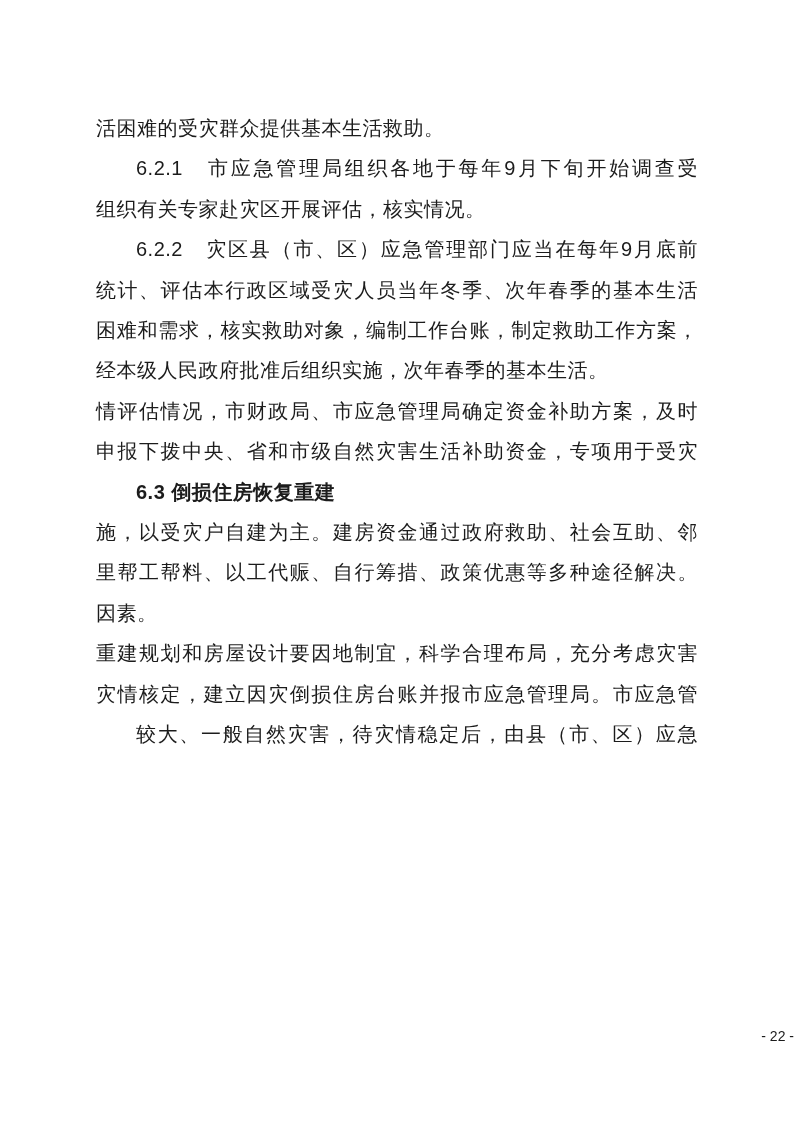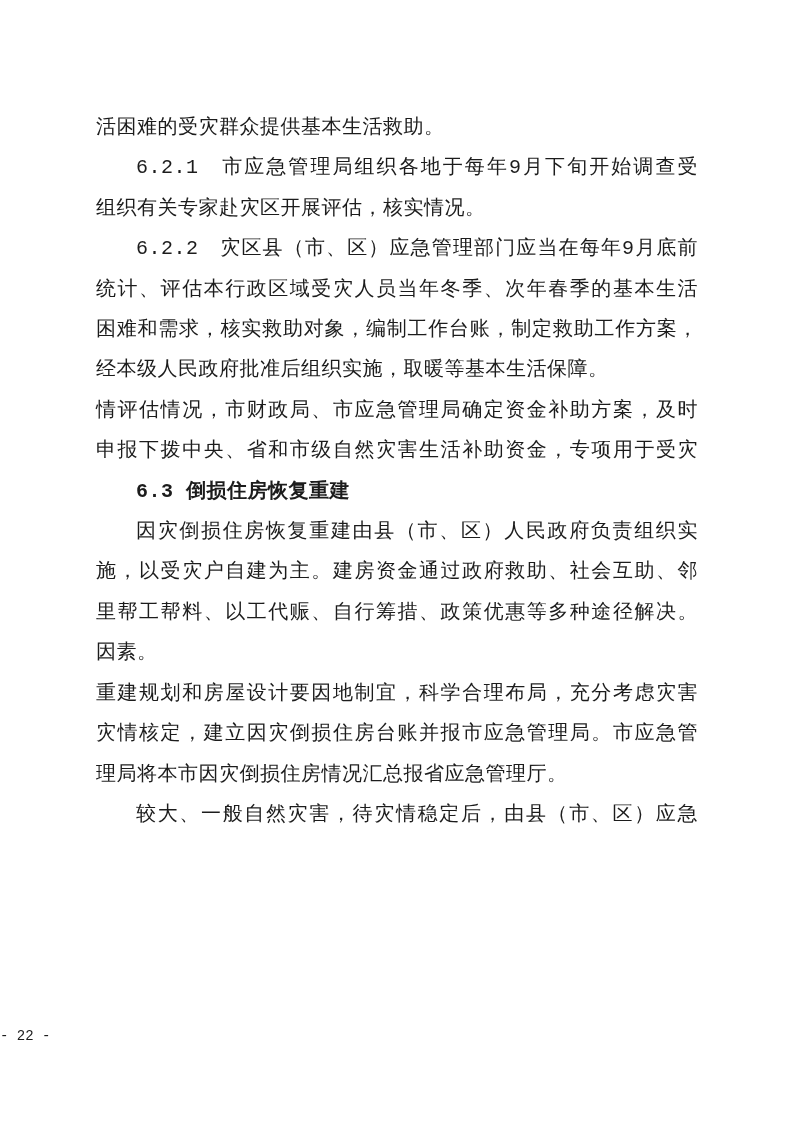--- a/index.html
+++ b/index.html
@@ -6,21 +6,21 @@
     margin: 0;
     padding: 0;
     background: #ffffff;
   }
   .page {
     position: relative;
     width: 794px;
     height: 1122px;
     background: #ffffff;
     overflow: hidden;
-    font-family: Liberation Mono, monospace;
+    font-family: Liberation Sans, sans-serif;
     color: #1c1c1c;
   }
   .content {
     position: absolute;
     left: 96px;
     top: 108px;
     width: 602px;
   }
   .line {
     font-size: 20px;
@@ -37,43 +37,41 @@
     text-indent: 2em;
   }
   .line.heading {
     font-weight: 700;
   }
   .footer {
     position: absolute;
     left: 0;
     right: 0;
     top: 1028px;
-    text-align: left;
+    text-align: right;
     font-size: 14px;
     color: #1c1c1c;
   }
 </style>
 </head>
 <body>
 
 <div class="page">
   <div class="content">
       <div class="line">活困难的受灾群众提供基本生活救助。</div>
       <div class="line indent fill">6.2.1　市应急管理局组织各地于每年9月下旬开始调查受</div>
       <div class="line">组织有关专家赴灾区开展评估，核实情况。</div>
       <div class="line indent fill">6.2.2　灾区县（市、区）应急管理部门应当在每年9月底前</div>
       <div class="line fill">统计、评估本行政区域受灾人员当年冬季、次年春季的基本生活</div>
       <div class="line fill">困难和需求，核实救助对象，编制工作台账，制定救助工作方案，</div>
-      <div class="line">经本级人民政府批准后组织实施，取暖等基本生活保障。</div>
+      <div class="line">经本级人民政府批准后组织实施，次年春季的基本生活。</div>
       <div class="line fill">情评估情况，市财政局、市应急管理局确定资金补助方案，及时</div>
       <div class="line fill">申报下拨中央、省和市级自然灾害生活补助资金，专项用于受灾</div>
       <div class="line indent heading">6.3 倒损住房恢复重建</div>
-      <div class="line indent fill">因灾倒损住房恢复重建由县（市、区）人民政府负责组织实</div>
       <div class="line fill">施，以受灾户自建为主。建房资金通过政府救助、社会互助、邻</div>
       <div class="line fill">里帮工帮料、以工代赈、自行筹措、政策优惠等多种途径解决。</div>
       <div class="line">因素。</div>
       <div class="line fill">重建规划和房屋设计要因地制宜，科学合理布局，充分考虑灾害</div>
       <div class="line fill">灾情核定，建立因灾倒损住房台账并报市应急管理局。市应急管</div>
-      <div class="line">理局将本市因灾倒损住房情况汇总报省应急管理厅。</div>
       <div class="line indent fill">较大、一般自然灾害，待灾情稳定后，由县（市、区）应急</div>
     </div>
   <div class="footer">- 22 -</div>
 </div>
 
 </body></html>

